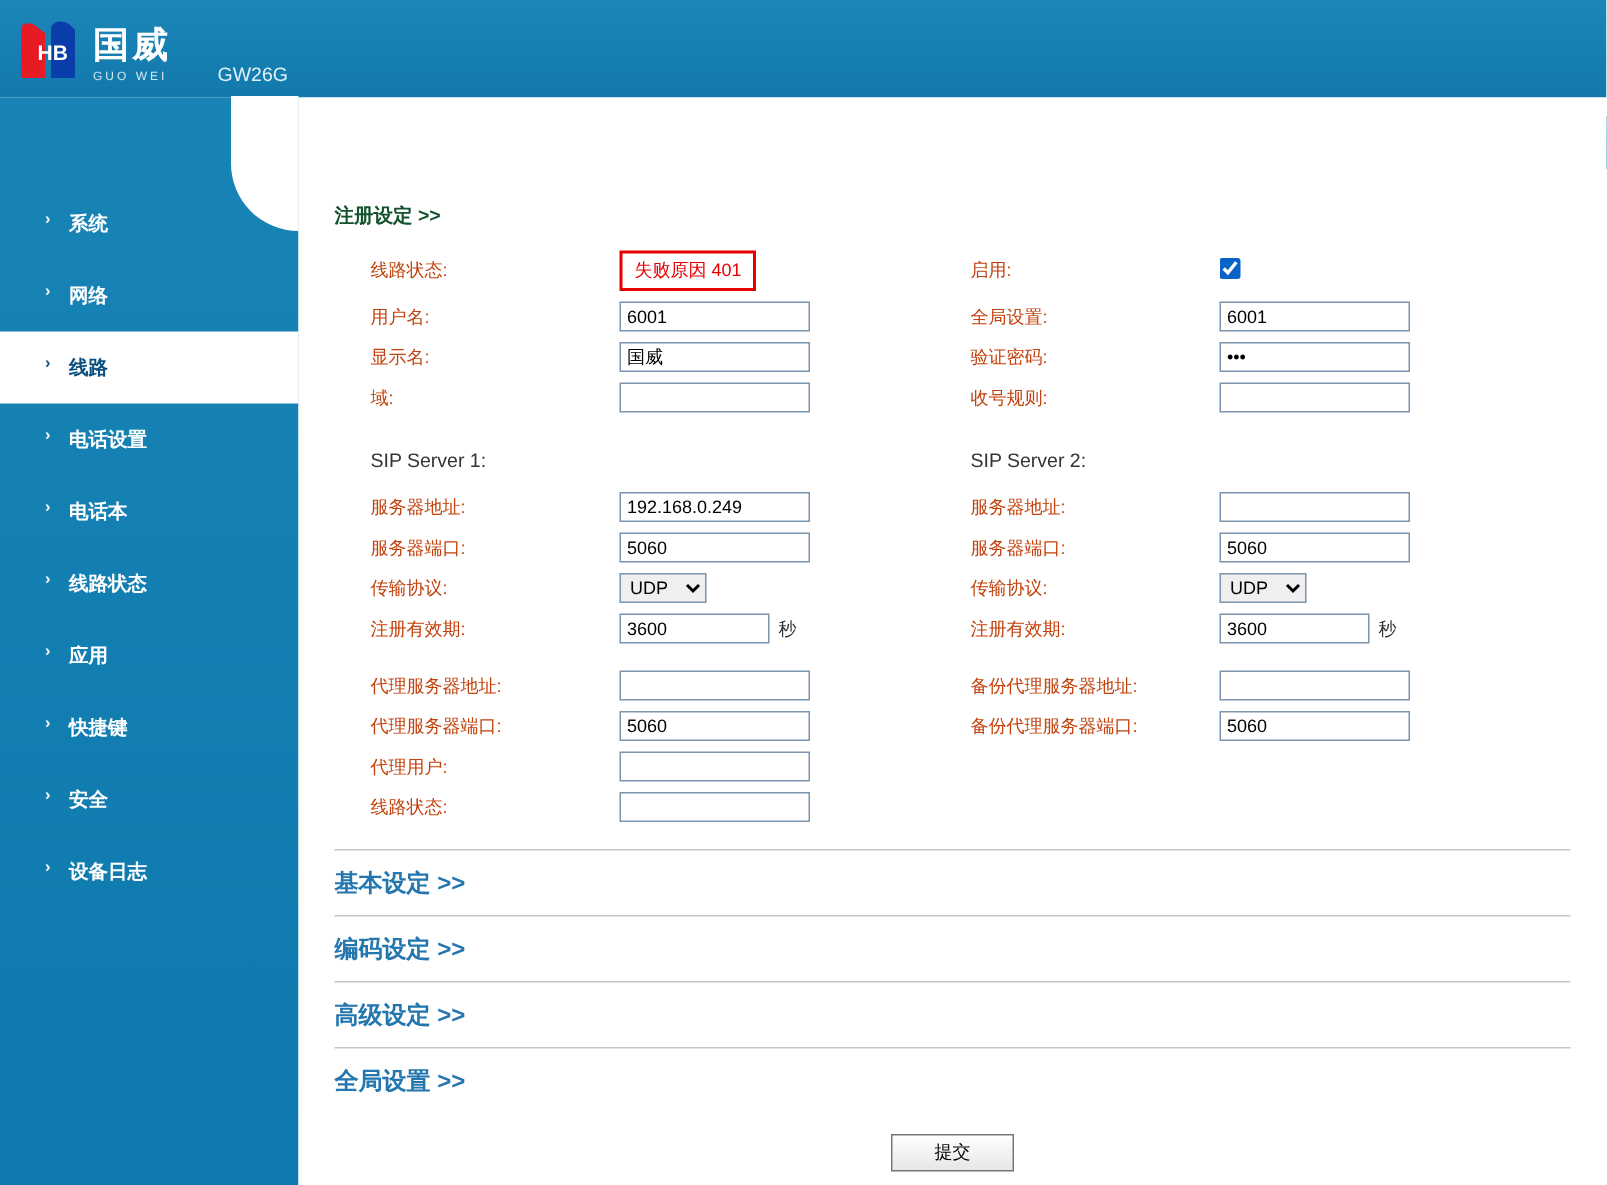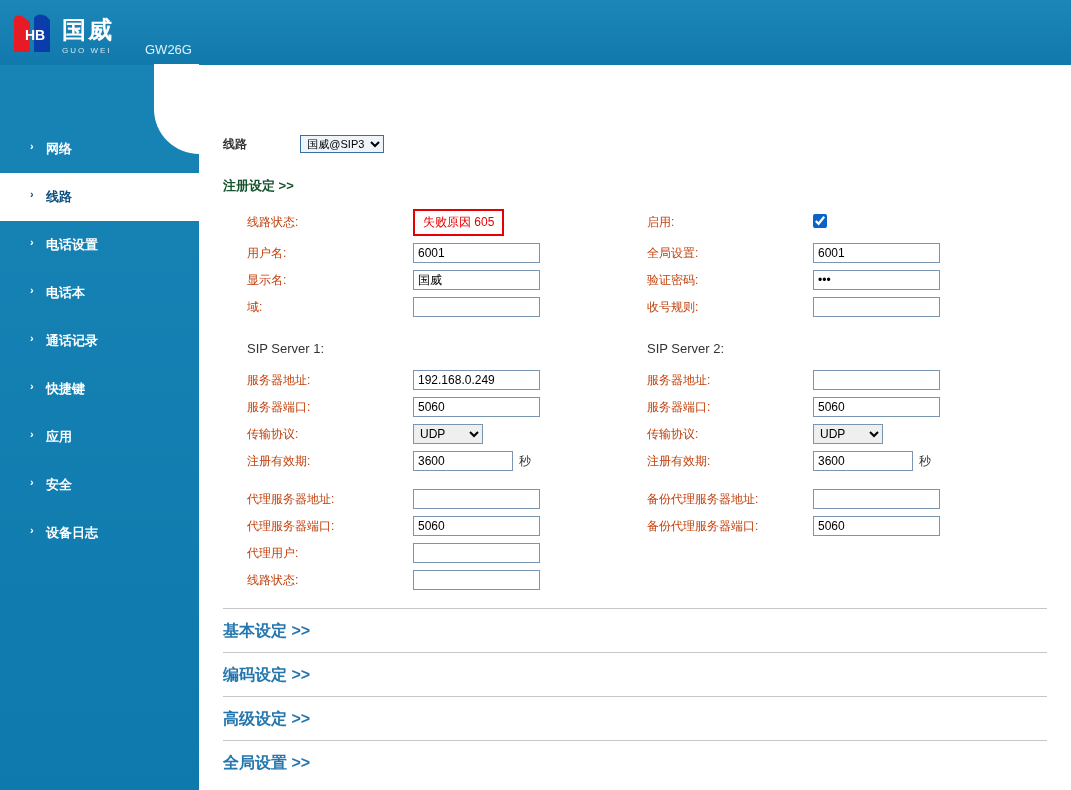--- a/index.html
+++ b/index.html
@@ -35,21 +35,21 @@
 .line-row-label { display: inline-block; width: 74px; color: #333; font-weight: bold; font-size: 12px; }
 .line-select { font-size: 11px; border: 1px solid #3a6fa5; padding: 1px 2px; background: #eef4fa; }
 
 .section-title { color: #14532d; font-size: 13px; font-weight: bold; margin: 0 0 14px 0; }
 
 .form-area { padding-left: 24px; }
 .form-grid { display: grid; grid-template-columns: 400px 400px; row-gap: 7px; margin-bottom: 24px; }
 .form-row { display: flex; align-items: center; }
 .fl { width: 166px; color: #c2410c; font-size: 12px; }
 .fv input[type=text], .fv input[type=password] { width: 127px; border: 1px solid #7a95b0; padding: 2px 4px; font-size: 12px; height: 20px; }
-.fv select { width: 70px; border: 1px solid #7a95b0; padding: 1px 2px; font-size: 12px; height: 20px; }
+.fv select { width: 58px; border: 1px solid #7a95b0; padding: 1px 2px; font-size: 12px; height: 20px; }
 .fv input[type=checkbox] { width: 14px; height: 14px; accent-color: #0a63c7; }
 .status-val { color: #e80000; font-weight: normal; border: 2px solid #e80000; padding: 3px 8px; display: inline-block; font-size: 12px; }
 .unit { margin-left: 6px; color: #333; }
 
 .sip-servers { display: grid; grid-template-columns: 400px 400px; margin-bottom: 18px; }
 .sip-header { font-weight: normal; color: #333; font-size: 13px; margin-bottom: 14px; }
 
 .collapse-row { border-top: 1px solid #c6c6c6; padding: 12px 0 10px 0; color: #2476ae; font-size: 16px; font-weight: bold; cursor: pointer; }
 .collapse-row:last-of-type { border-bottom: 1px solid #c6c6c6; }
 
@@ -81,48 +81,43 @@
   <div class="tab">SIP热点</div>
   <div class="tab">收号规则</div>
   <div class="tab">联动计划</div>
   <div class="tab">基本设定</div>
   <div class="tab">声音监测</div>
 </div>
 
 <div class="layout">
   <div class="sidebar">
     <div class="sidebar-curve"></div>
+    <div class="sidebar-item"><span>系统</span></div>
     <div class="sidebar-item"><span>网络</span></div>
     <div class="sidebar-item active"><span>线路</span></div>
     <div class="sidebar-item"><span>电话设置</span></div>
     <div class="sidebar-item"><span>电话本</span></div>
-    <div class="sidebar-item"><span>通话记录</span></div>
+    <div class="sidebar-item"><span>线路状态</span></div>
+    <div class="sidebar-item"><span>应用</span></div>
     <div class="sidebar-item"><span>快捷键</span></div>
-    <div class="sidebar-item"><span>应用</span></div>
     <div class="sidebar-item"><span>安全</span></div>
     <div class="sidebar-item"><span>设备日志</span></div>
   </div>
 
   <div class="main">
     <div class="content">
 
-      <div class="line-row">
-        <span class="line-row-label">线路</span>
-        <select class="line-select">
-          <option>国威@SIP3</option>
-        </select>
-      </div>
 
       <div class="section-title">注册设定 &gt;&gt;</div>
 
       <div class="form-area">
         <div class="form-grid">
           <div class="form-row">
             <div class="fl">线路状态:</div>
-            <div class="fv"><span class="status-val">失败原因 605</span></div>
+            <div class="fv"><span class="status-val">失败原因 401</span></div>
           </div>
           <div class="form-row">
             <div class="fl">启用:</div>
             <div class="fv"><input type="checkbox" checked="" style=""></div>
           </div>
 
           <div class="form-row">
             <div class="fl">用户名:</div>
             <div class="fv"><input type="text" value="6001" style=""></div>
           </div>

